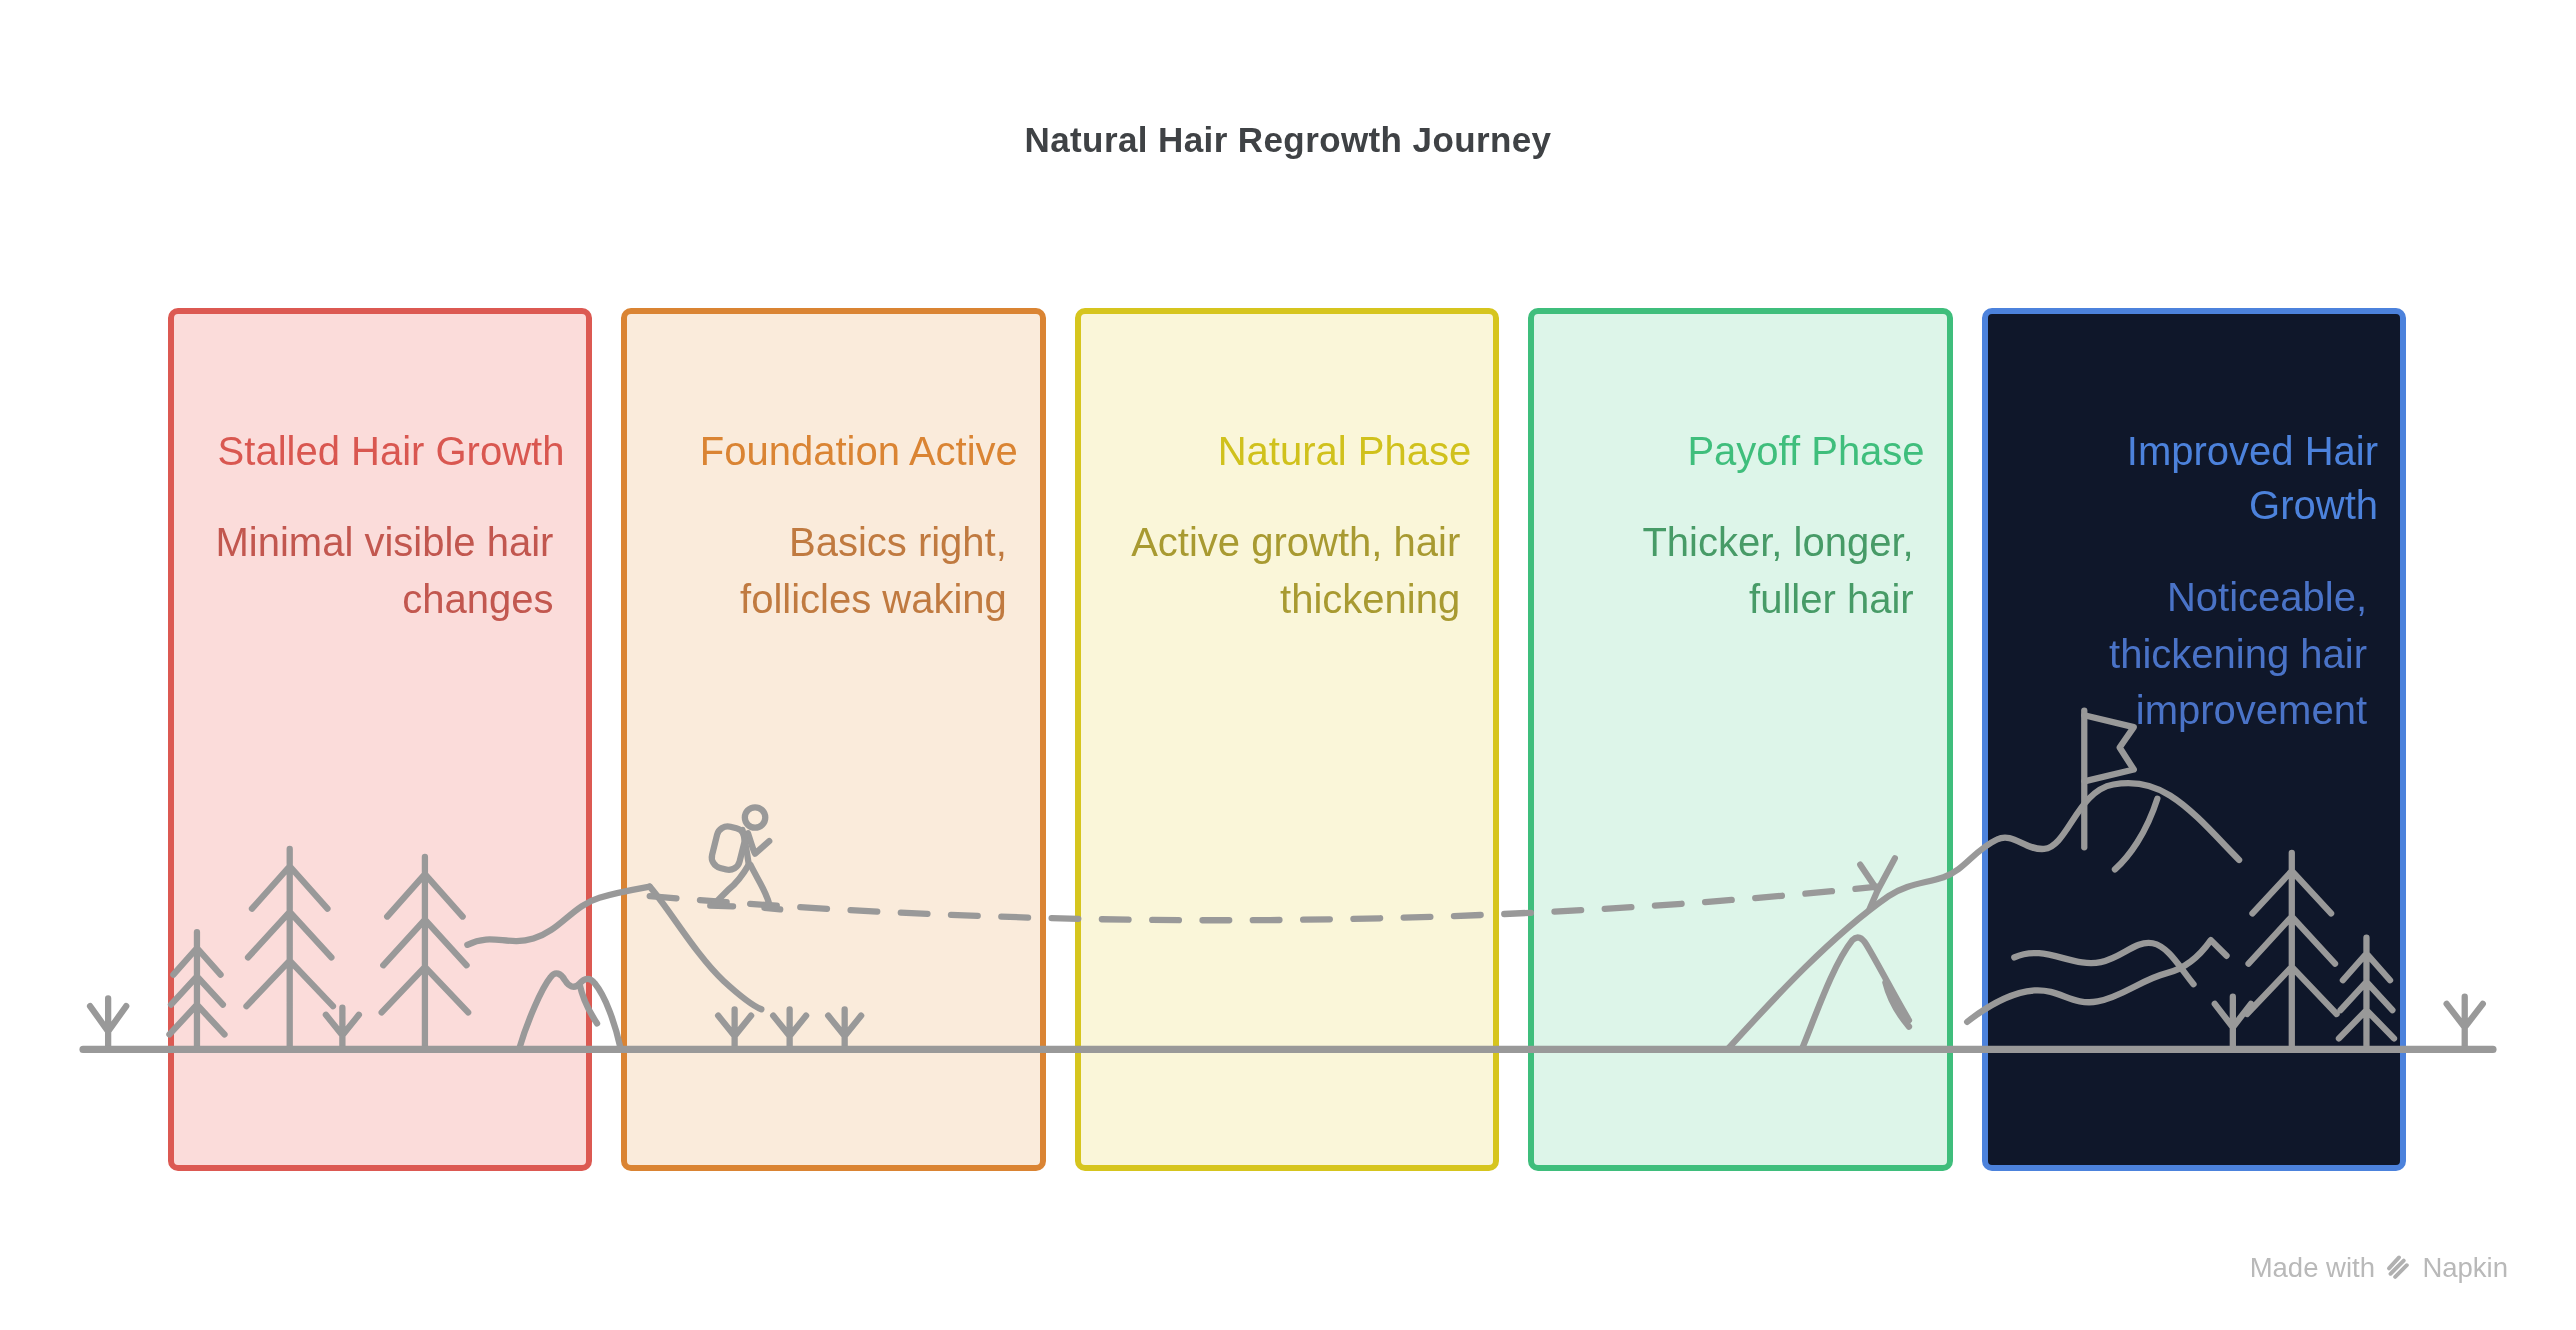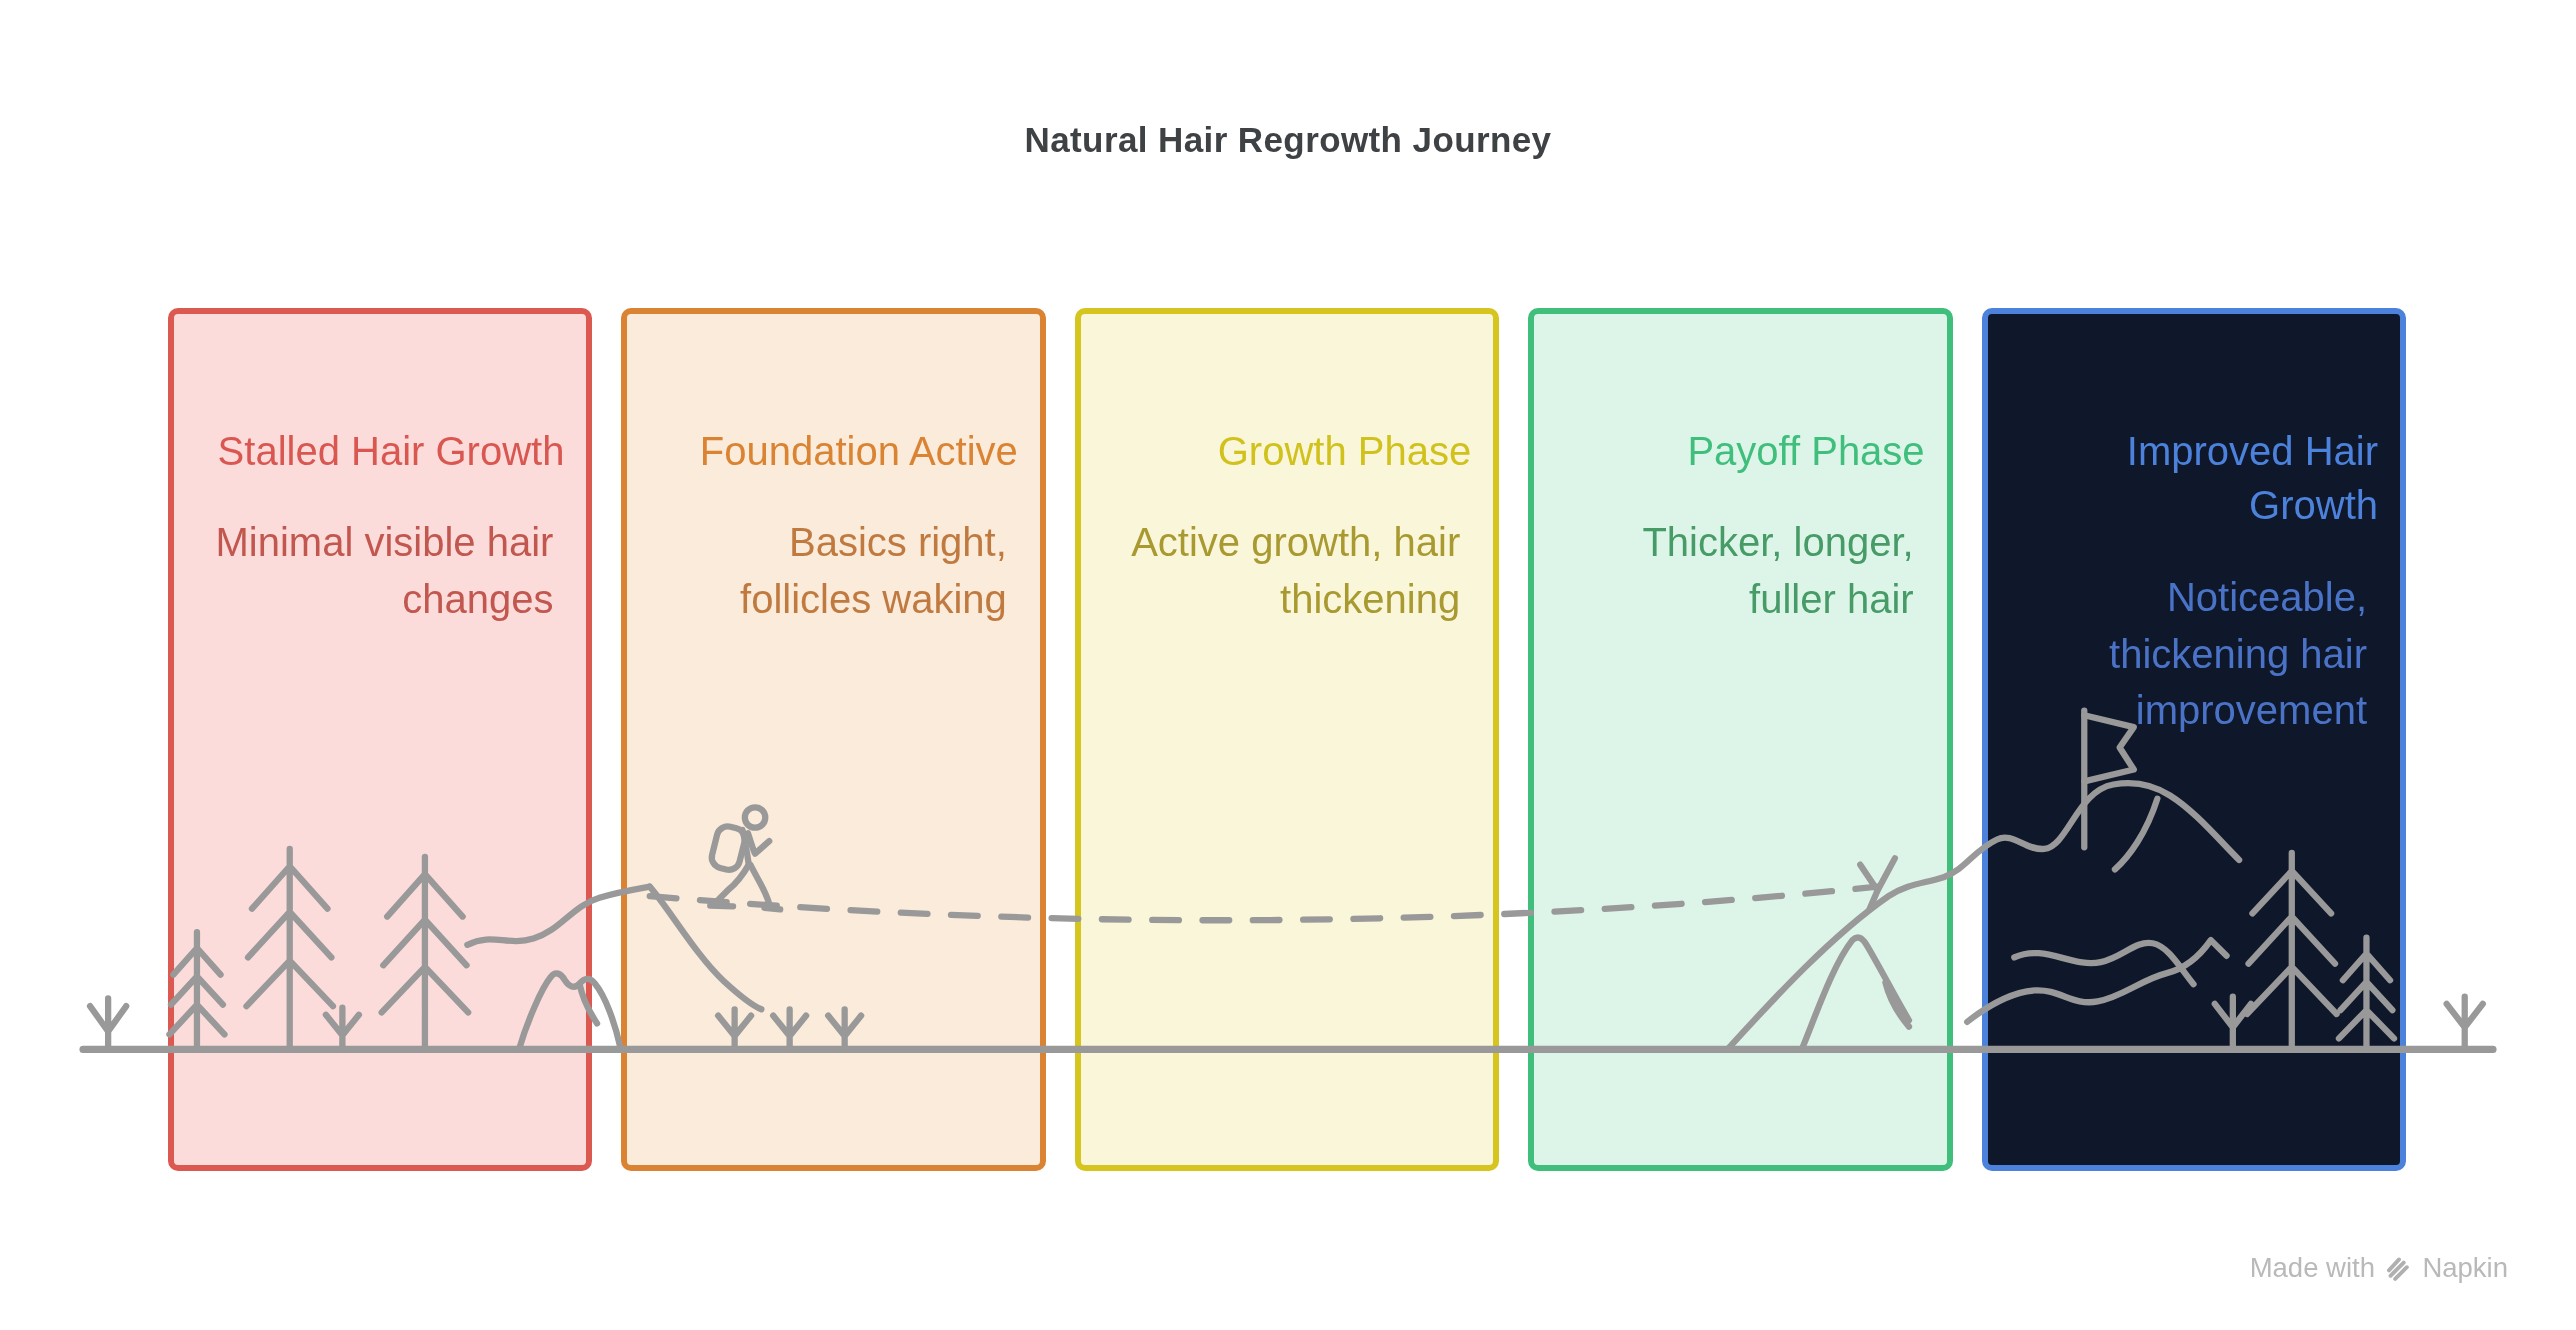--- a/index.html
+++ b/index.html
@@ -48,21 +48,20 @@
   }
   .landscape{
     position:absolute;
     left:0;top:0;width:2576px;height:1330px;
     pointer-events:none;
   }
   .footer{
     position:absolute;
     right:68px;top:1252px;
     display:flex;
-    align-items:center;
     gap:9.4px;
     font-size:27.5px;
     color:#B9B9B9;
   }
   .footer .brand{margin-left:1.6px;}
   .napkin-logo{display:inline-block;}
 </style>
 </head>
 <body>
 
@@ -73,21 +72,21 @@
   <div class="cards-row">
     <div class="phase-card" style="border-color: rgb(220, 89, 82); background: rgb(251, 220, 218);">
       <div class="card-title" style="color: rgb(217, 87, 80);">Stalled Hair Growth</div>
       <div class="card-desc" style="color: rgb(194, 87, 79);">Minimal visible hair changes</div>
     </div>
     <div class="phase-card" style="border-color: rgb(218, 132, 51); background: rgb(250, 235, 219);">
       <div class="card-title" style="color: rgb(218, 132, 51);">Foundation Active</div>
       <div class="card-desc" style="color: rgb(192, 122, 64);">Basics right, follicles waking</div>
     </div>
     <div class="phase-card" style="border-color: rgb(214, 197, 30); background: rgb(250, 246, 217);">
-      <div class="card-title" style="color: rgb(208, 193, 28);">Growth Phase</div>
+      <div class="card-title" style="color: rgb(208, 193, 28);">Natural Phase</div>
       <div class="card-desc" style="color: rgb(168, 154, 49);">Active growth, hair thickening</div>
     </div>
     <div class="phase-card" style="border-color: rgb(63, 190, 124); background: rgb(221, 245, 233);">
       <div class="card-title" style="color: rgb(63, 190, 124);">Payoff Phase</div>
       <div class="card-desc" style="color: rgb(71, 155, 103);">Thicker, longer, fuller hair</div>
     </div>
     <div class="phase-card" style="border-color: rgb(76, 130, 220); background: #0f172a;">
       <div class="card-title" style="color: rgb(76, 130, 220);">Improved Hair Growth</div>
       <div class="card-desc" style="color: rgb(74, 115, 199);">Noticeable, thickening hair improvement</div>
     </div>

